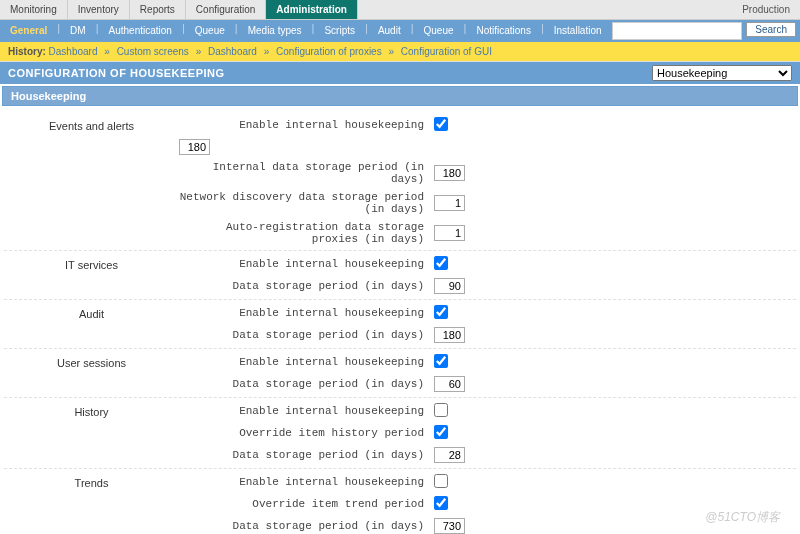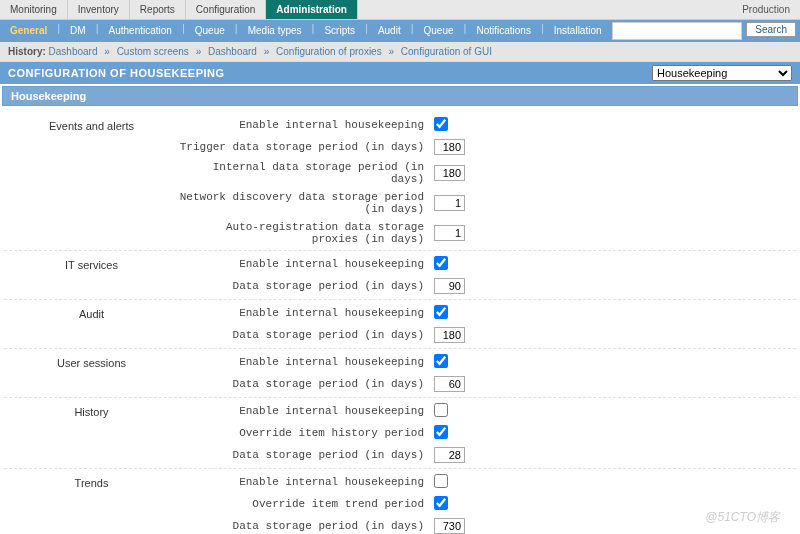--- a/index.html
+++ b/index.html
@@ -12,21 +12,21 @@
     .top-tabs .env { padding: 4px 10px; color: #555; font-size: 10px; }
     
     .sub-tabs { display: flex; background: #6A9FD2; color: #fff; padding: 2px 0; align-items: flex-start; }
     .sub-tabs .stab { padding: 3px 10px; font-size: 10px; cursor: pointer; color: #fff; }
     .sub-tabs .stab.first { color: #FFD966; font-weight: bold; }
     .sub-tabs .sep { color: #bcd3ea; }
     .sub-tabs .spacer { flex: 1; }
     .sub-tabs input.search-box { width: 130px; height: 18px; font-size: 10px; border: 1px solid #ccc; margin-right: 4px; }
     .sub-tabs .search-btn { background: #fff; color: #2B5A8D; border: 1px solid #999; font-size: 10px; padding: 1px 8px; cursor: pointer; margin-right: 4px; }
     
-    .history-bar { padding: 4px 8px; background: #e5e5e5; border-bottom: 1px solid #ddd; font-size: 10px; color: #4A7AAC; }
+    .history-bar { padding: 4px 8px; background: #fde047; border-bottom: 1px solid #ddd; font-size: 10px; color: #4A7AAC; }
     .history-bar .label { color: #555; font-weight: bold; }
     .history-bar .crumb { color: #4A7AAC; cursor: pointer; }
     .history-bar .arrow { color: #4A7AAC; margin: 0 4px; }
     
     .page-header { display: flex; background: #6A9FD2; color: #fff; padding: 3px 8px; align-items: center; }
     .page-header .title { font-weight: bold; font-size: 11px; letter-spacing: 0.5px; }
     .page-header .spacer { flex: 1; }
     .page-header select { font-size: 11px; width: 140px; }
     
     .section-bar { background: #7EA8D4; color: #fff; padding: 3px 8px; font-size: 11px; font-weight: bold; margin: 2px; border: 1px solid #6A9FD2; }
@@ -111,21 +111,20 @@
 
 <div class="form-area" id="form-area">
     <div class="form-group">
       <div class="group-label">Events and alerts</div>
       <div class="group-fields">
         <div class="field-row">
           <div class="field-label">Enable internal housekeeping</div>
           <div class="field-input"><input type="checkbox" checked="" style=""></div>
         </div>
         <div class="field-row">
-          <div class="field-label">Trigger data storage period (in days)</div>
           <div class="field-input"><input type="text" value="180" style=""></div>
         </div>
         <div class="field-row">
           <div class="field-label">Internal data storage period (in days)</div>
           <div class="field-input"><input type="text" value="180" style=""></div>
         </div>
         <div class="field-row">
           <div class="field-label">Network discovery data storage period (in days)</div>
           <div class="field-input"><input type="text" value="1" style=""></div>
         </div>

